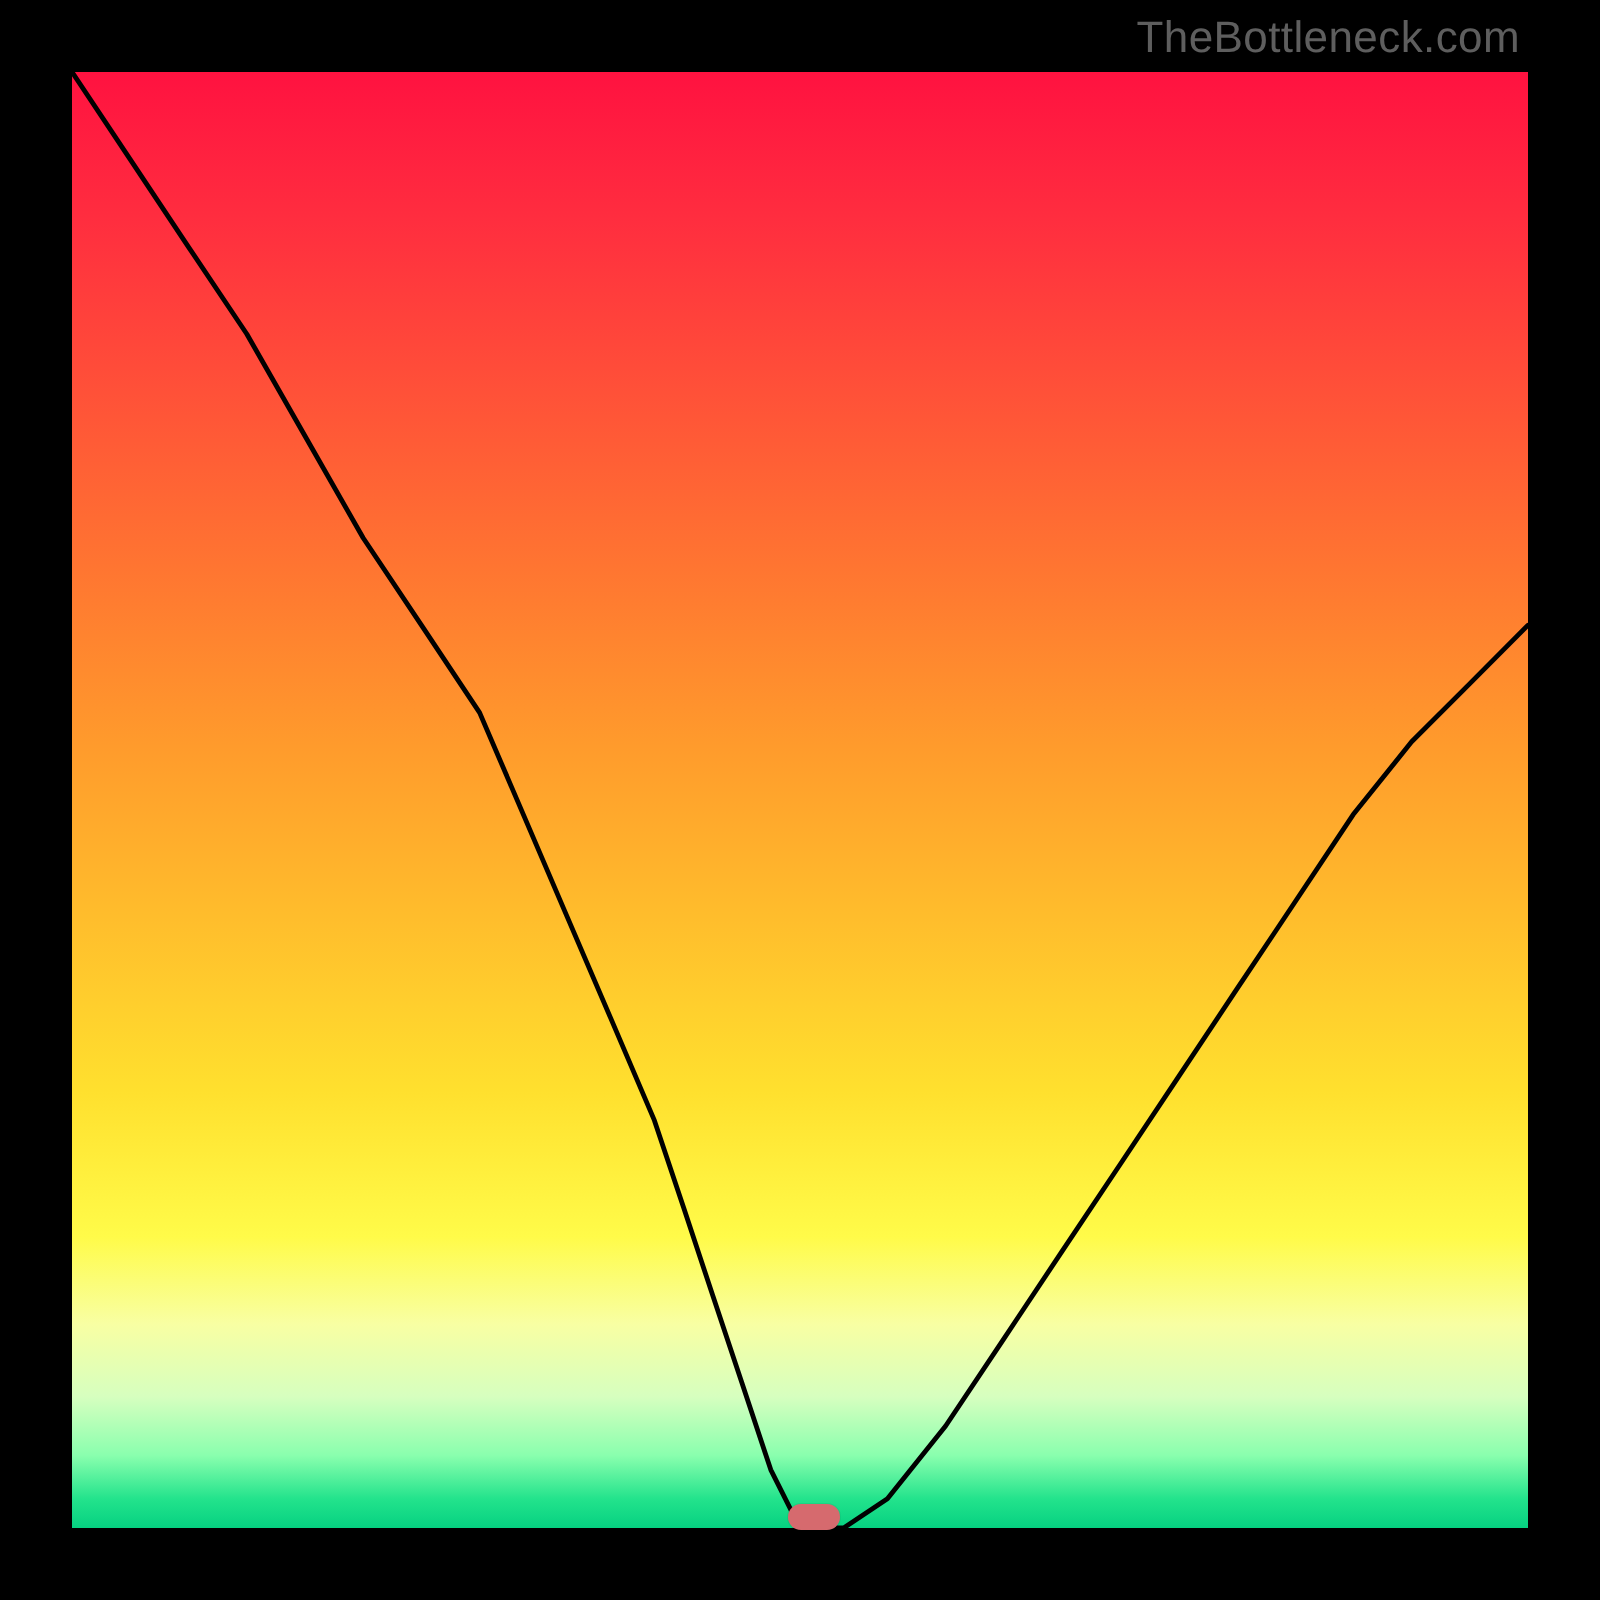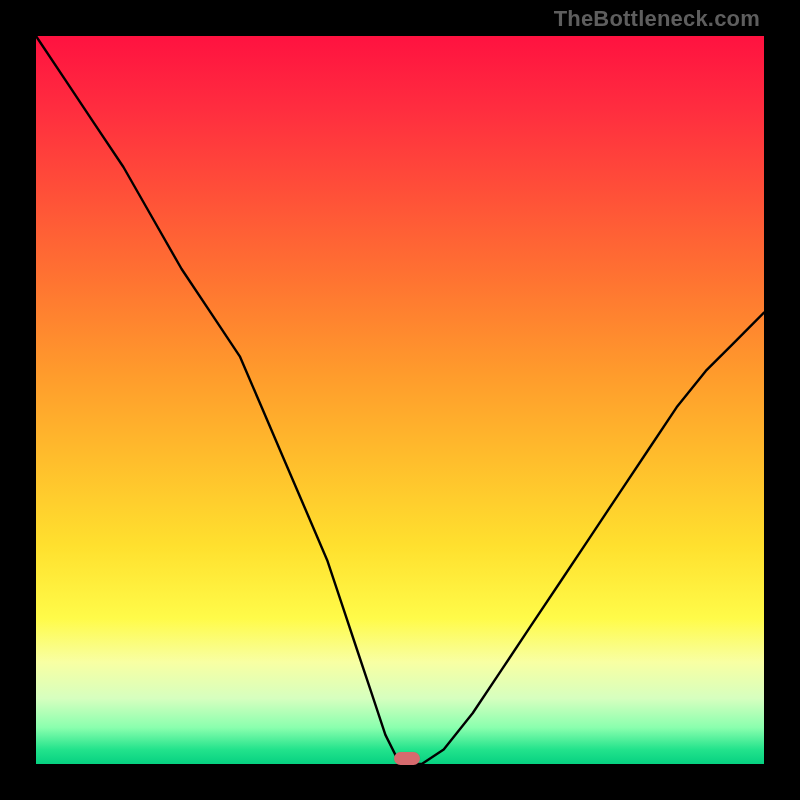--- a/index.html
+++ b/index.html
@@ -40,21 +40,21 @@
       #23e38c 98%,
       #06d181 100%
     );
   }
   .watermark {
     position: absolute;
     top: 6px;
     right: 40px;
     color: #5e5e5e;
     font-size: 22px;
-    font-weight: 700;
+    font-weight: 400;
     letter-spacing: 0.2px;
     user-select: none;
   }
   svg.curve {
     position: absolute;
     inset: 0;
     width: 100%;
     height: 100%;
   }
   .curve path {

